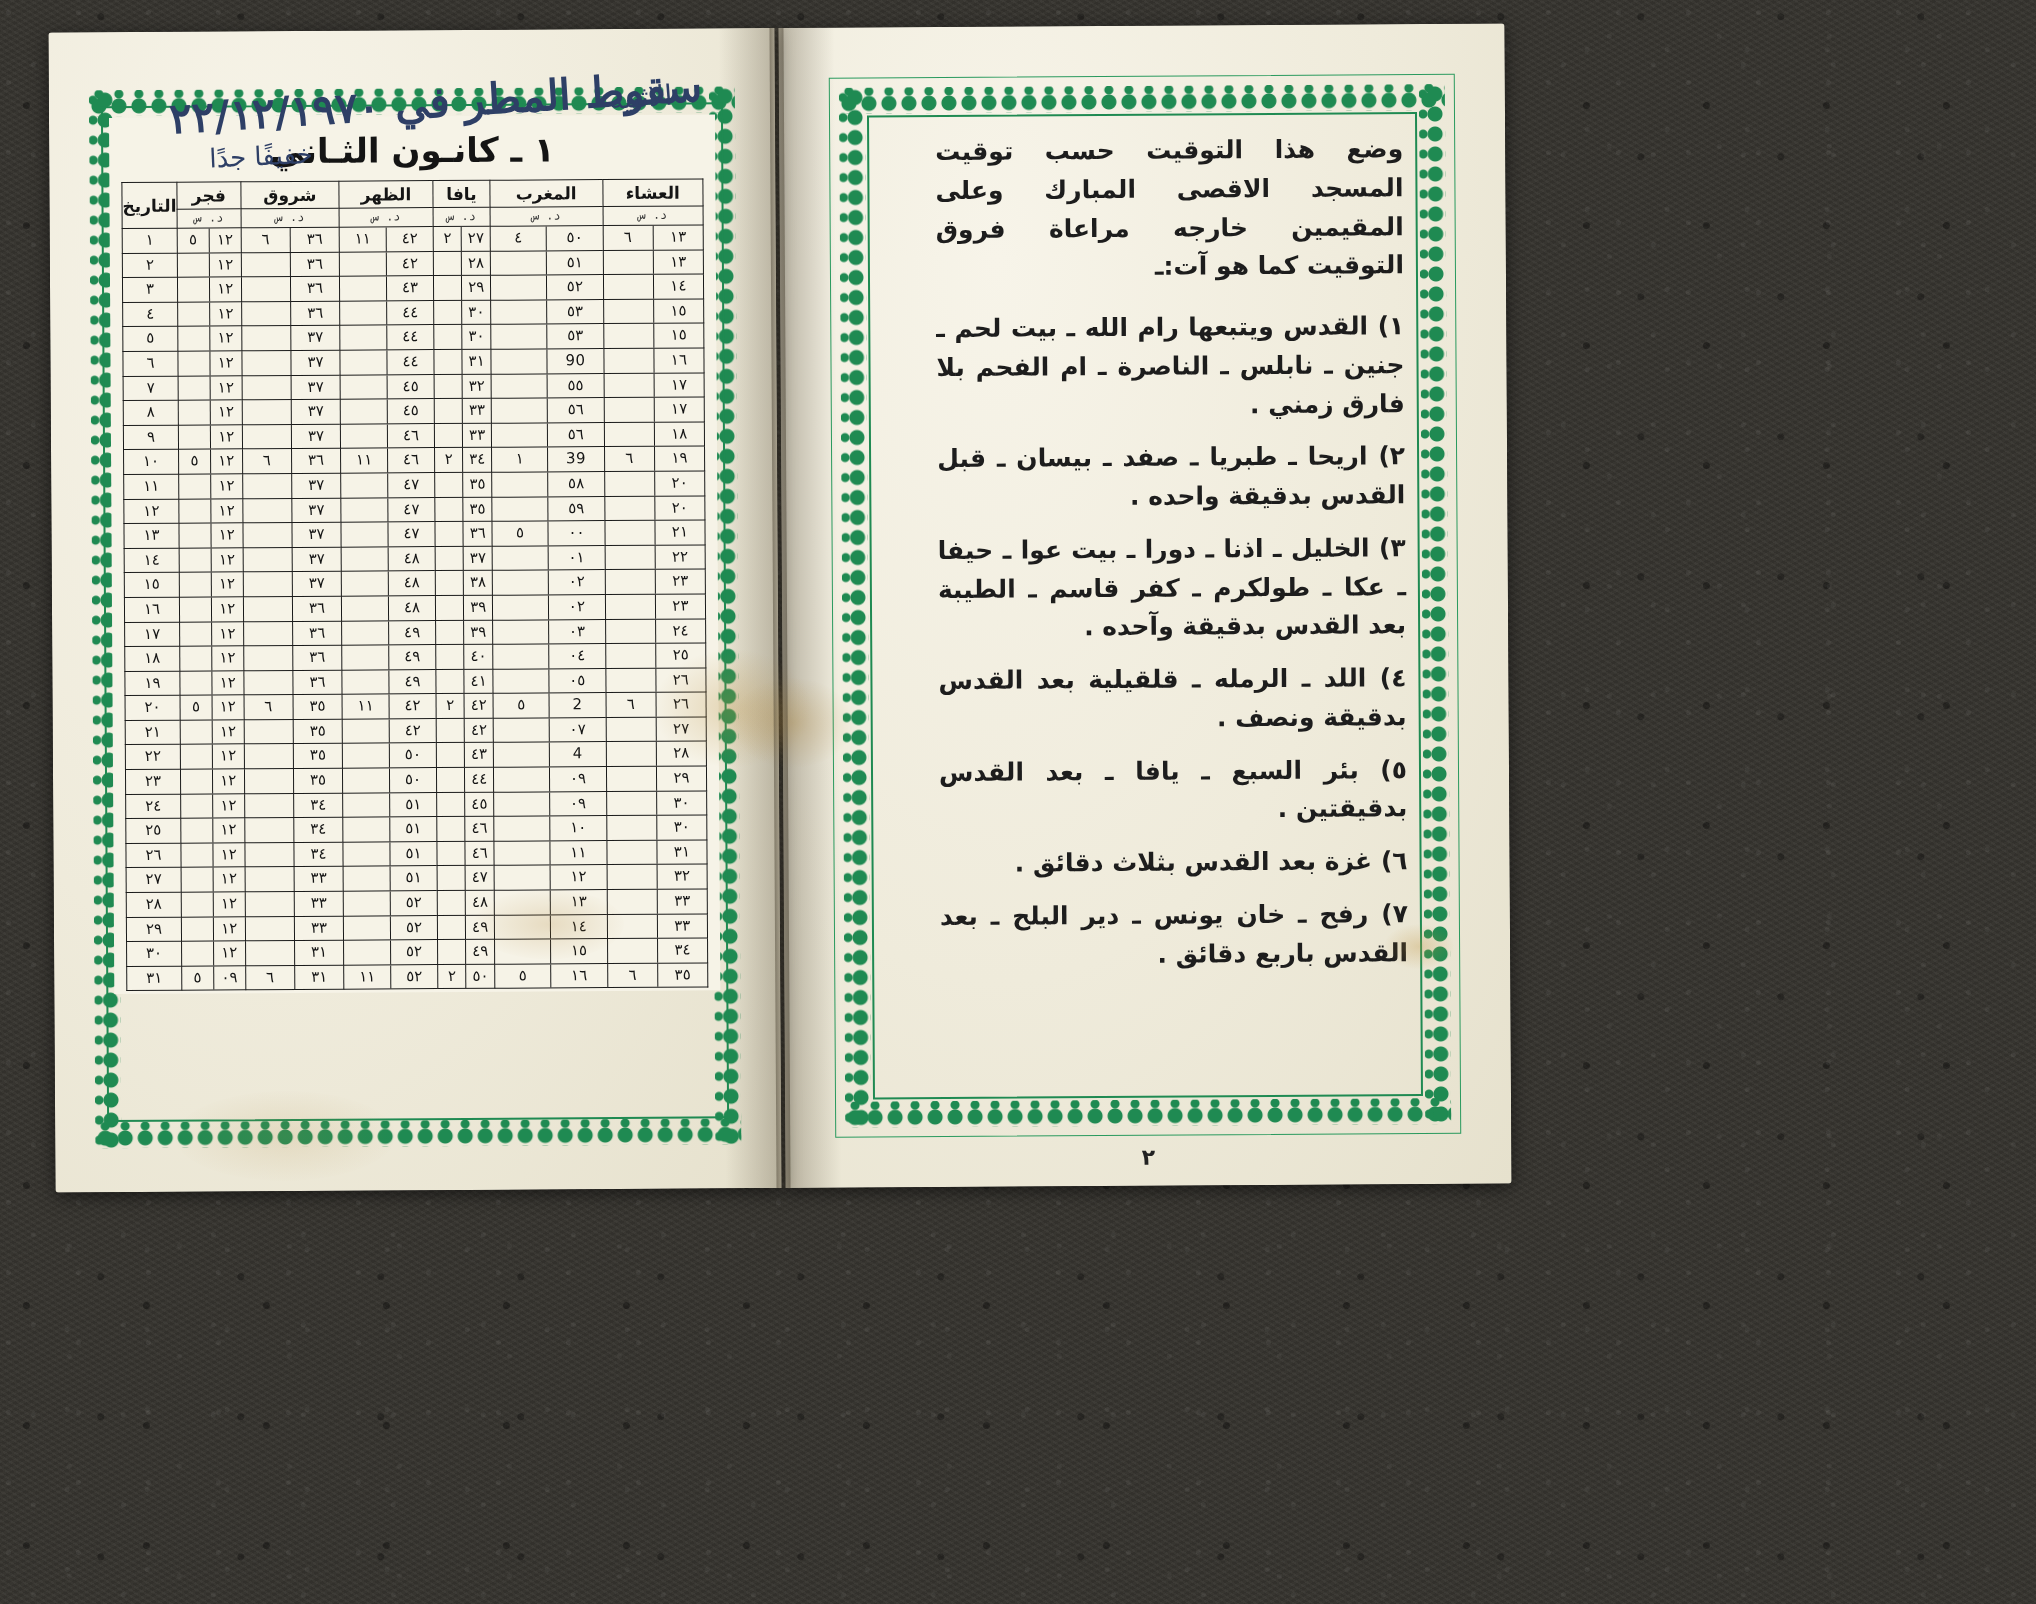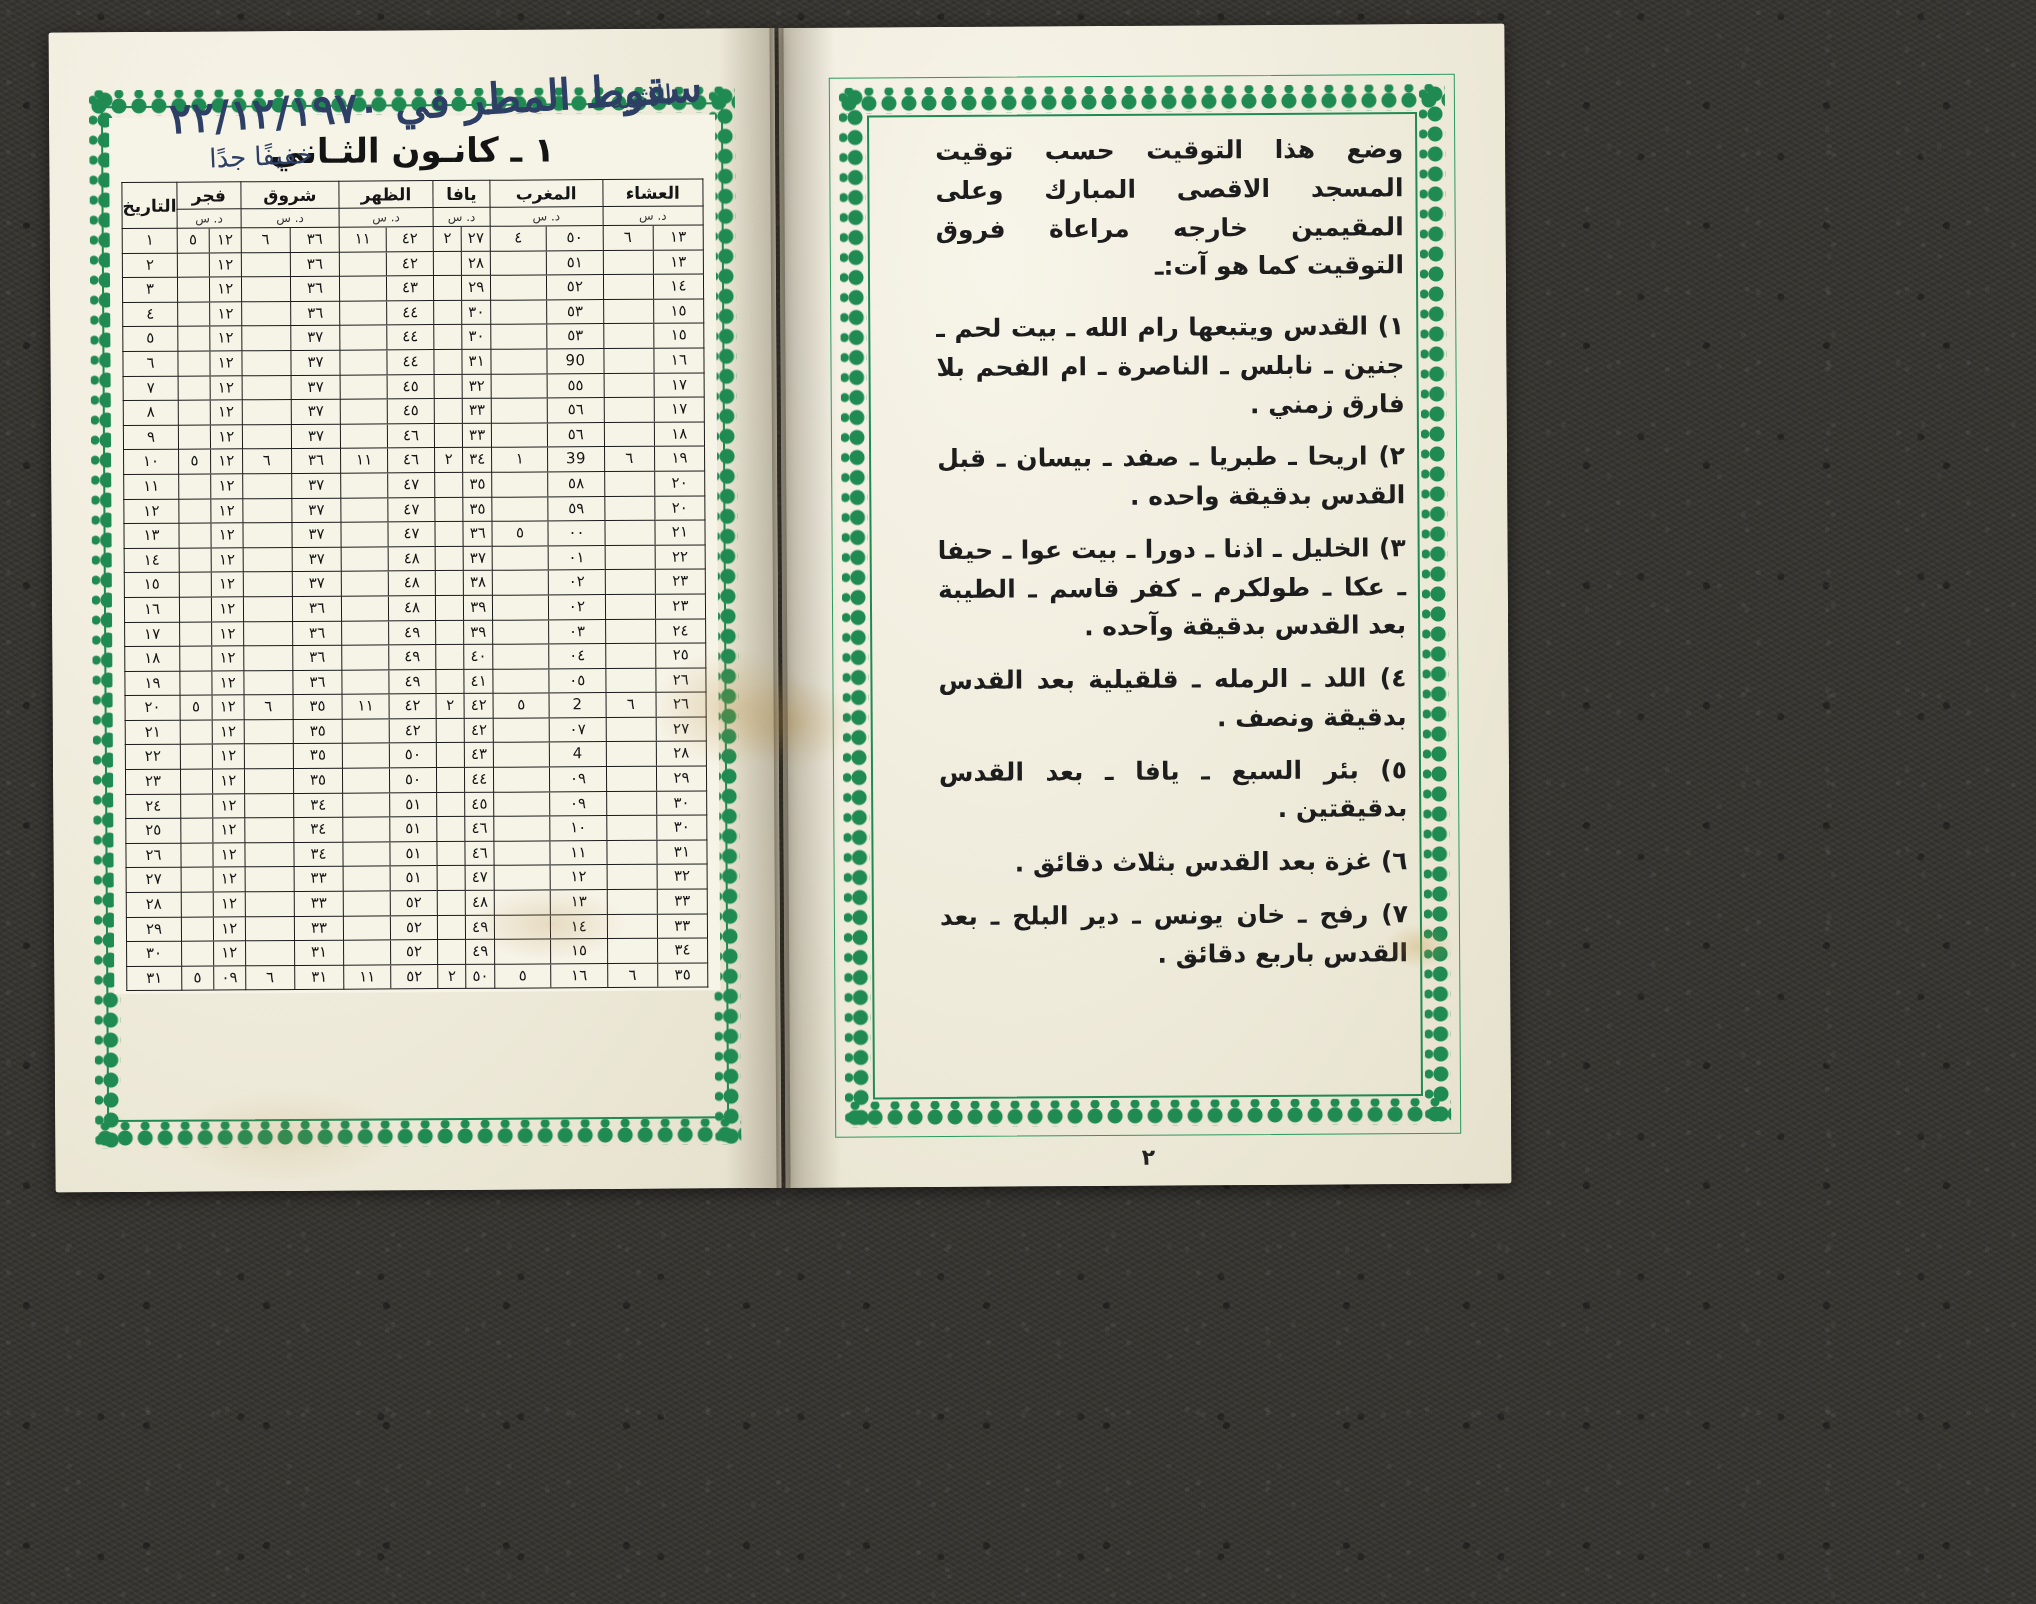--- a/index.html
+++ b/index.html
@@ -224,20 +224,21 @@
     font-weight: 700;
     height: 26px;
     line-height: 26px;
   }
   table.prayer thead th.unit {
     font-size: 12px;
     font-weight: 400;
     height: 18px;
     line-height: 18px;
     color: #333;
+    font-family: Liberation Mono, monospace;
   }
   table.prayer tbody td {
     font-size: 15px;
     height: 23.6px;
     line-height: 23.6px;
     letter-spacing: 0.4px;
   }
   table.prayer tbody td.day { font-size: 15px; }
   .col-narrow { width: 5.2%; }
 

